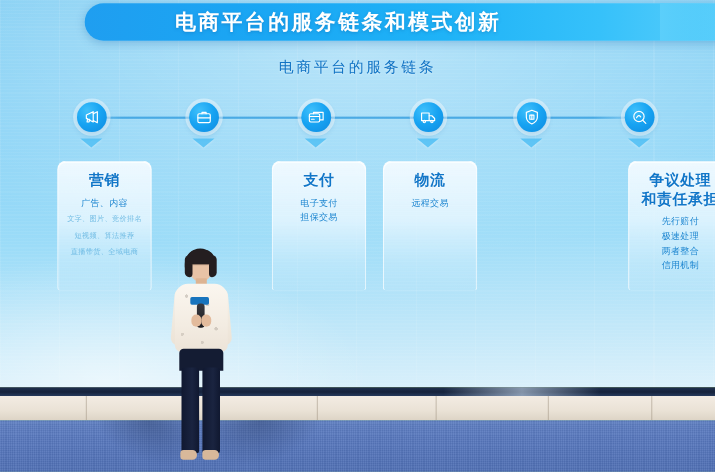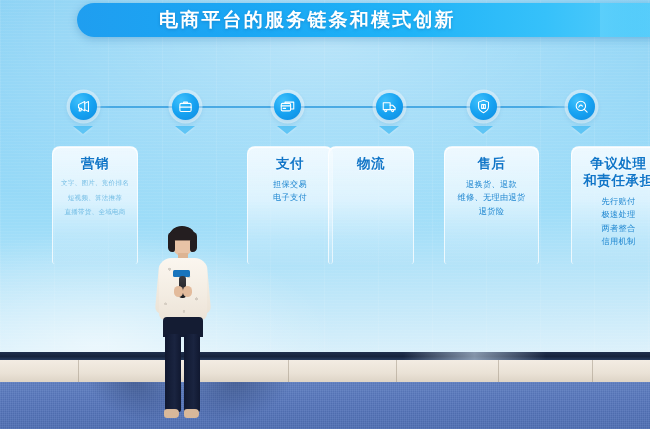--- a/index.html
+++ b/index.html
@@ -210,20 +210,21 @@
     <div class="seams"></div>
     <div class="scan"></div>
     <div class="glow-bl"></div>
   </div>
 
   <div id="title-banner">
     <span class="txt">电商平台的服务链条和模式创新</span>
   </div>
   <div id="banner-fade"></div>
 
+  <div id="subtitle">电商平台的服务链条</div>
 
   <div id="timeline-line"></div>
 
   <div class="node" style="left:70px">
     <span>
       <svg width="15" height="15" viewBox="0 0 24 24" fill="none" stroke="#fff" stroke-width="1.7" stroke-linecap="round" stroke-linejoin="round">
         <path d="M4 9v5l10 5V4L4 9z"></path>
           <path d="M14 7l6-3v16l-6-3"></path>
           <path d="M6 14l-1 5h3l1-4"></path>
       </svg>
@@ -279,42 +280,38 @@
 
   <div class="arrow" style="left:73px"></div>
   <div class="arrow" style="left:175px"></div>
   <div class="arrow" style="left:277px"></div>
   <div class="arrow" style="left:379px"></div>
   <div class="arrow" style="left:473px"></div>
   <div class="arrow" style="left:571px"></div>
 
   <div class="card" style="left:52px">
     <h3>营销</h3>
+    <div class="l1">广告、内容</div>
     <div class="l2">文字、图片、竞价排名</div>
     <div class="l2">短视频、算法推荐</div>
     <div class="l2">直播带货、全域电商</div>
   </div>
 
 
   <div class="card" style="left:247px">
     <h3>支付</h3>
+    <div class="l1">电子支付</div>
     <div class="l1">担保交易</div>
-    <div class="l1">电子支付</div>
-  </div>
-
-  <div class="card" style="left:328px">
+  </div>
+
+  <div class="card" style="left:348px">
     <h3>物流</h3>
-  </div>
-
-  <div class="card wide" style="left:444px">
-    <h3>售后</h3>
-    <div class="l1">退换货、退款</div>
-    <div class="l1">维修、无理由退货</div>
-    <div class="l1">退货险</div>
-  </div>
+    <div class="l1">远程交易</div>
+  </div>
+
 
   <div class="card wide" style="left:571px">
     <h3 style="white-space:pre-line">争议处理
 和责任承担</h3>
     <div class="l1">先行赔付</div>
     <div class="l1">极速处理</div>
     <div class="l1">两者整合</div>
     <div class="l1">信用机制</div>
   </div>
 

